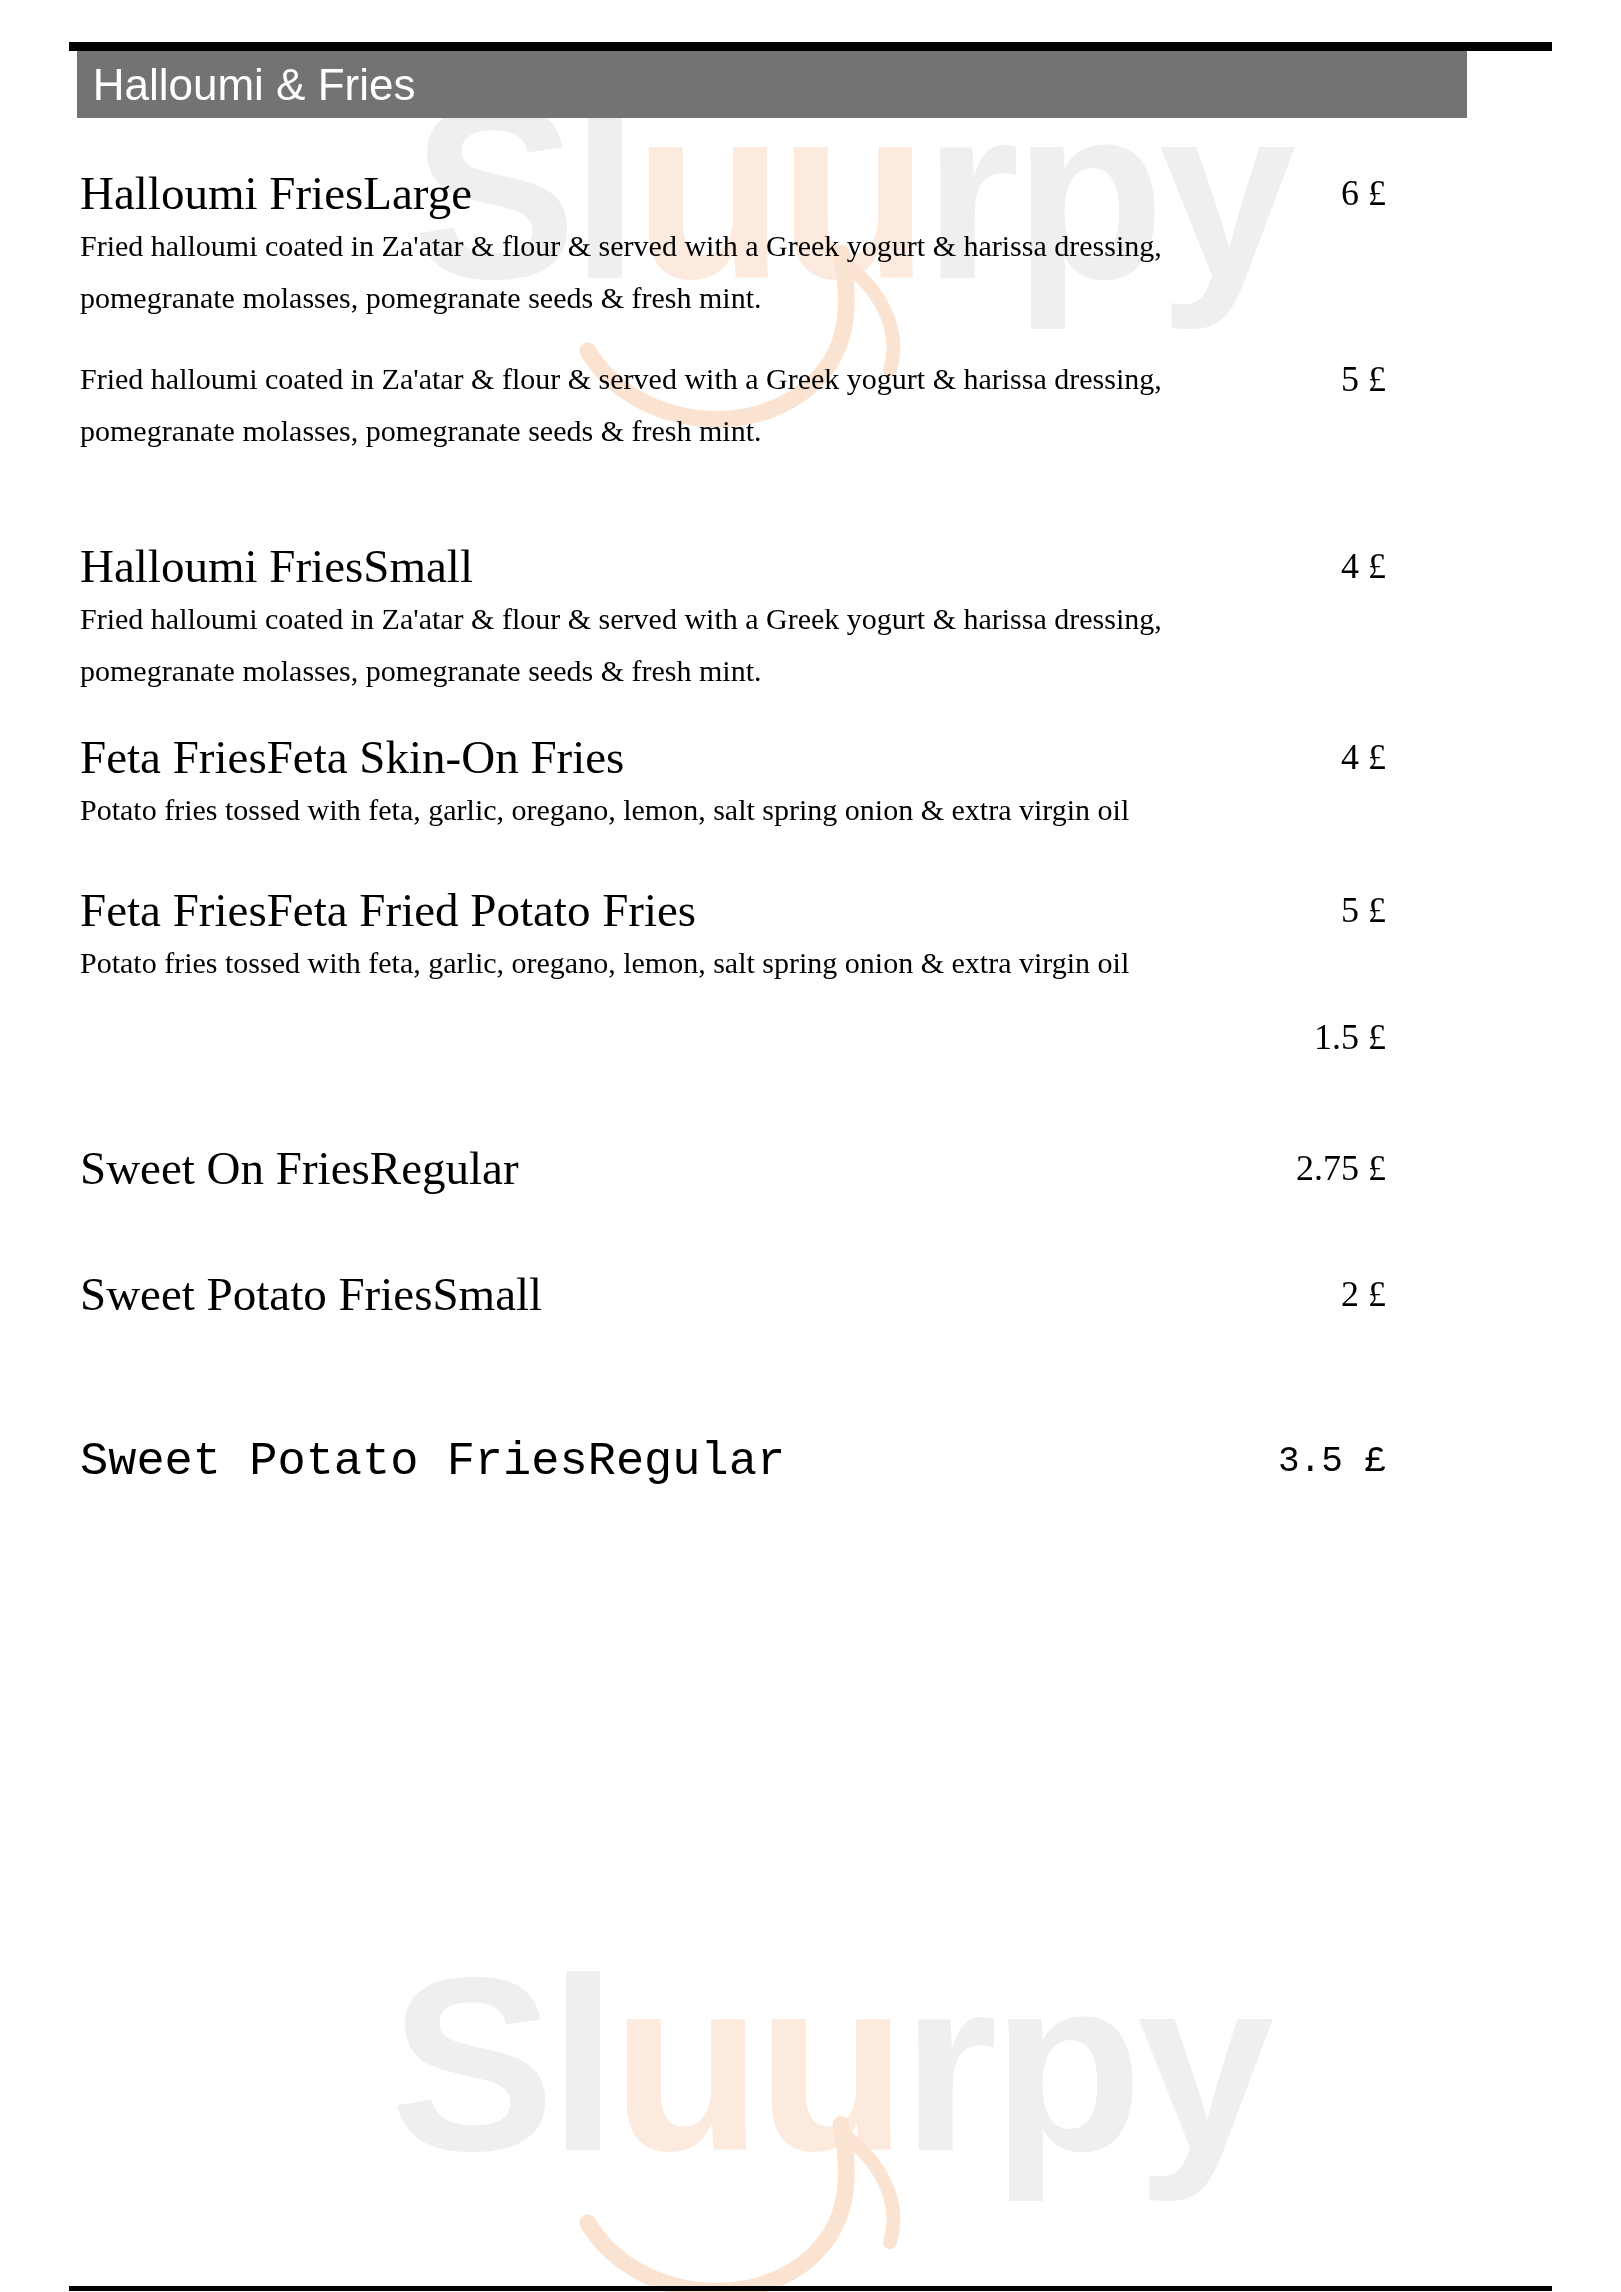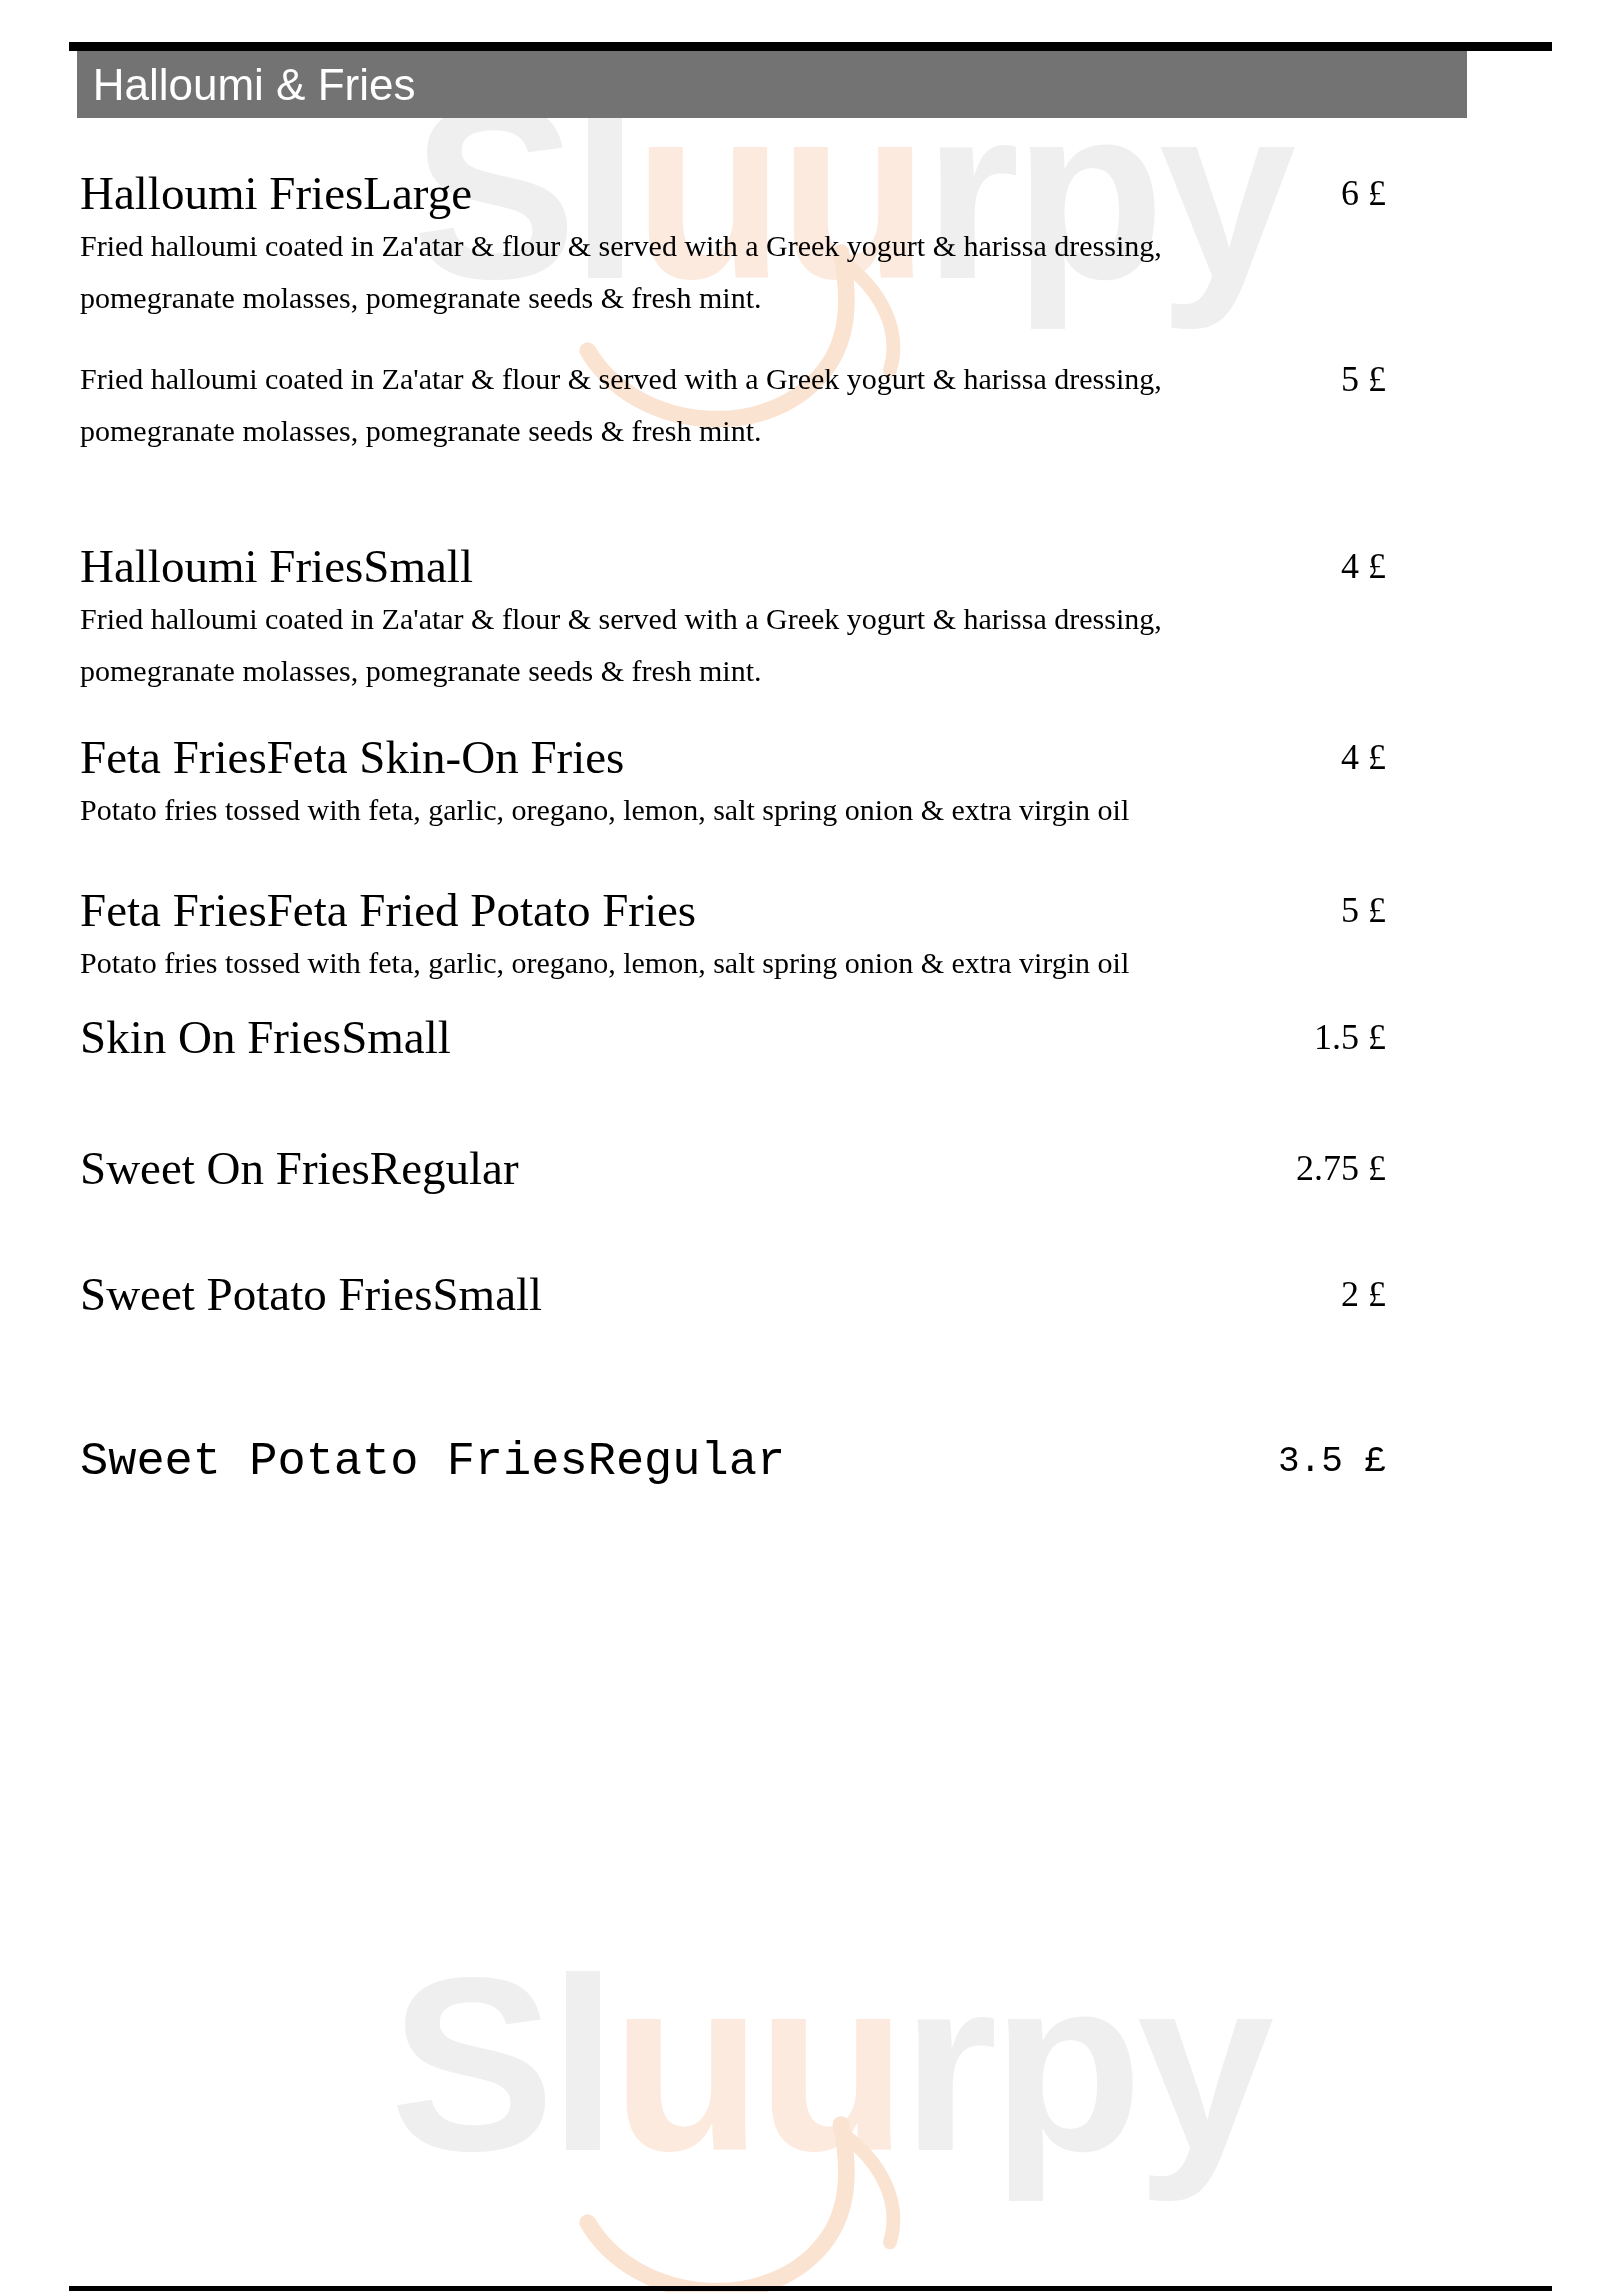--- a/index.html
+++ b/index.html
@@ -163,21 +163,21 @@
     </div>
     <div class="menu-item" style="position: absolute; left: 0px; top: 564px; width: 100%;">
       <div class="item-head"><span class="item-name">Feta FriesFeta Skin-On Fries</span><span class="item-price">4 £</span></div>
       <div class="item-desc">Potato fries tossed with feta, garlic, oregano, lemon, salt spring onion &amp; extra virgin oil</div>
     </div>
     <div class="menu-item" style="position: absolute; left: 0px; top: 717px; width: 100%;">
       <div class="item-head"><span class="item-name">Feta FriesFeta Fried Potato Fries</span><span class="item-price">5 £</span></div>
       <div class="item-desc">Potato fries tossed with feta, garlic, oregano, lemon, salt spring onion &amp; extra virgin oil</div>
     </div>
     <div class="menu-item" style="position: absolute; left: 0px; top: 844px; width: 100%;">
-      <div class="item-head"><span class="item-name">Skin On FriesSmall</span><span class="item-price">1.5 £</span></div>
+      <div class="item-head"><span class="item-price">1.5 £</span></div>
     </div>
     <div class="menu-item" style="position: absolute; left: 0px; top: 975px; width: 100%;">
       <div class="item-head"><span class="item-name">Sweet On FriesRegular</span><span class="item-price">2.75 £</span></div>
     </div>
     <div class="menu-item" style="position: absolute; left: 0px; top: 1101px; width: 100%;">
       <div class="item-head"><span class="item-name">Sweet Potato FriesSmall</span><span class="item-price">2 £</span></div>
     </div>
     <div class="menu-item" style="position: absolute; left: 0px; top: 1268px; width: 100%; font-family: Liberation Mono, monospace;">
       <div class="item-head"><span class="item-name">Sweet Potato FriesRegular</span><span class="item-price">3.5 £</span></div>
     </div>

